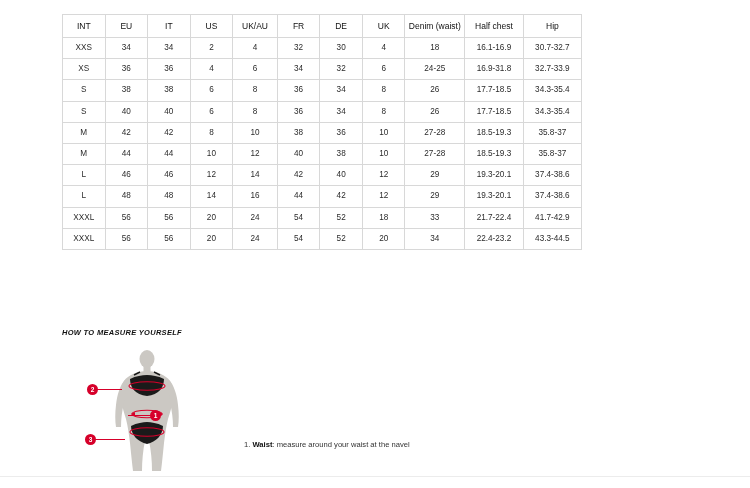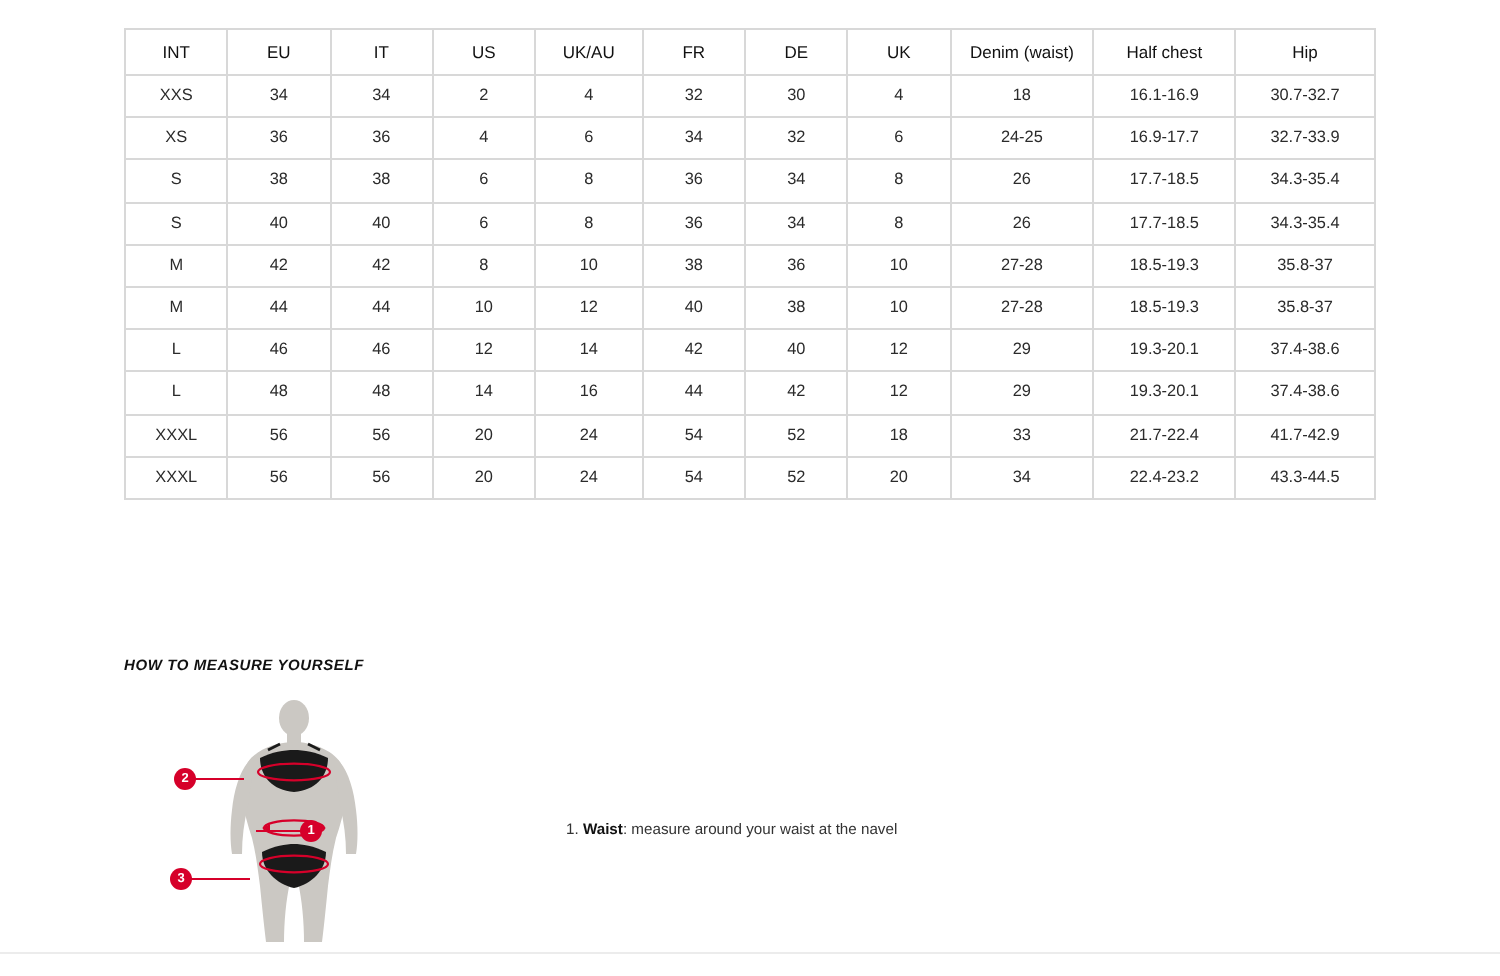--- a/index.html
+++ b/index.html
@@ -14,21 +14,21 @@
     color: #1a1a1a;
     position: relative;
     overflow: hidden;
   }
 
   
   .table-wrap {
     position: absolute;
     left: 62px;
     top: 14px;
-    width: 626px;
+    width: 520px;
   }
   table.size-table {
     border-collapse: collapse;
     width: 100%;
     table-layout: fixed;
   }
   table.size-table th,
   table.size-table td {
     border: 1px solid #d8d8d8;
     text-align: center;
@@ -69,22 +69,21 @@
   .measure-title {
     font-size: 7.5px;
     font-weight: bold;
     letter-spacing: 0.3px;
     color: #111;
     margin-bottom: 12px;
     font-style: italic;
   }
   .measure-body {
     display: flex;
-    align-items: center;
-    gap: 39px;
+    align-items: flex-end;
   }
   .figure-box {
     position: relative;
     width: 132px;
     height: 125px;
     flex: none;
   }
   .instructions {
     margin-left: 10px;
     padding-top: 14px;
@@ -188,21 +187,21 @@
         <tr>
           <td>XS</td>
           <td>36</td>
           <td>36</td>
           <td>4</td>
           <td>6</td>
           <td>34</td>
           <td>32</td>
           <td>6</td>
           <td>24-25</td>
-          <td>16.9-17.7</td>
+          <td>16.9-31.8</td>
           <td>32.7-33.9</td>
         </tr>
         <tr>
           <td>S</td>
           <td>38</td>
           <td>38</td>
           <td>6</td>
           <td>8</td>
           <td>36</td>
           <td>34</td>

